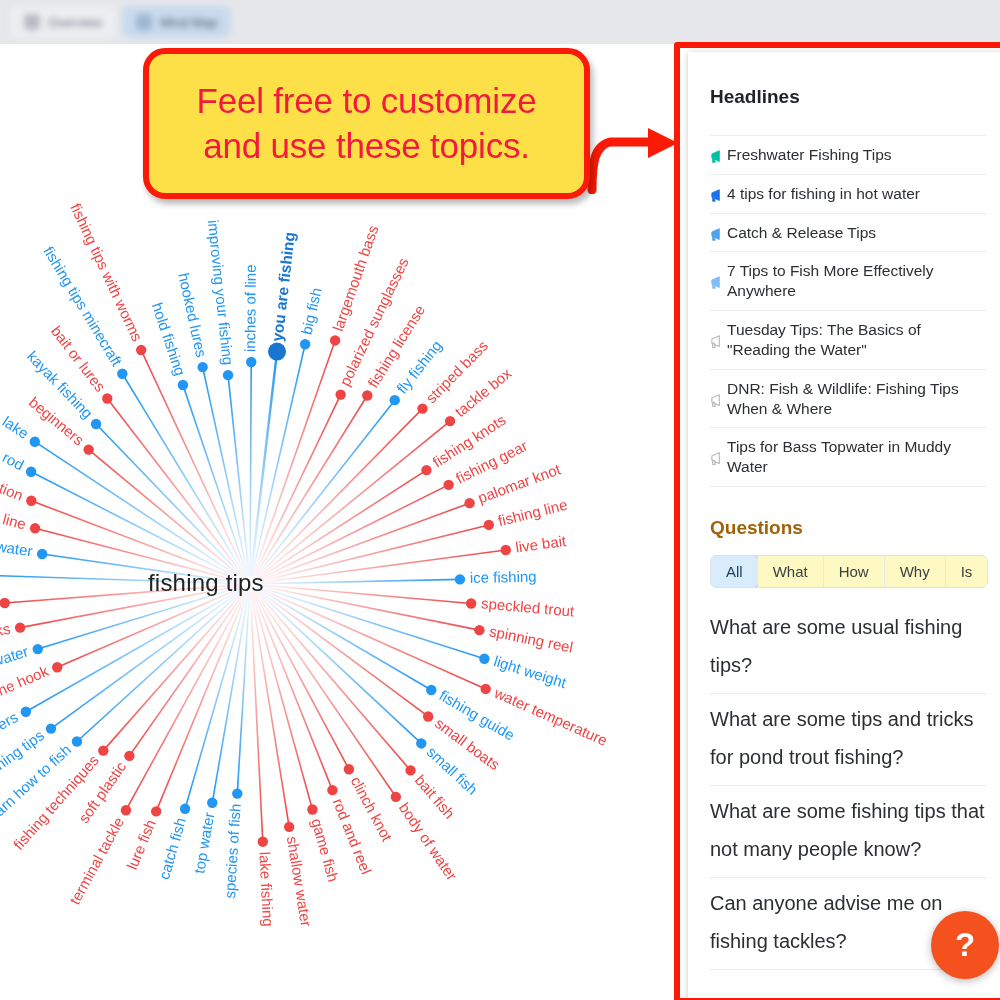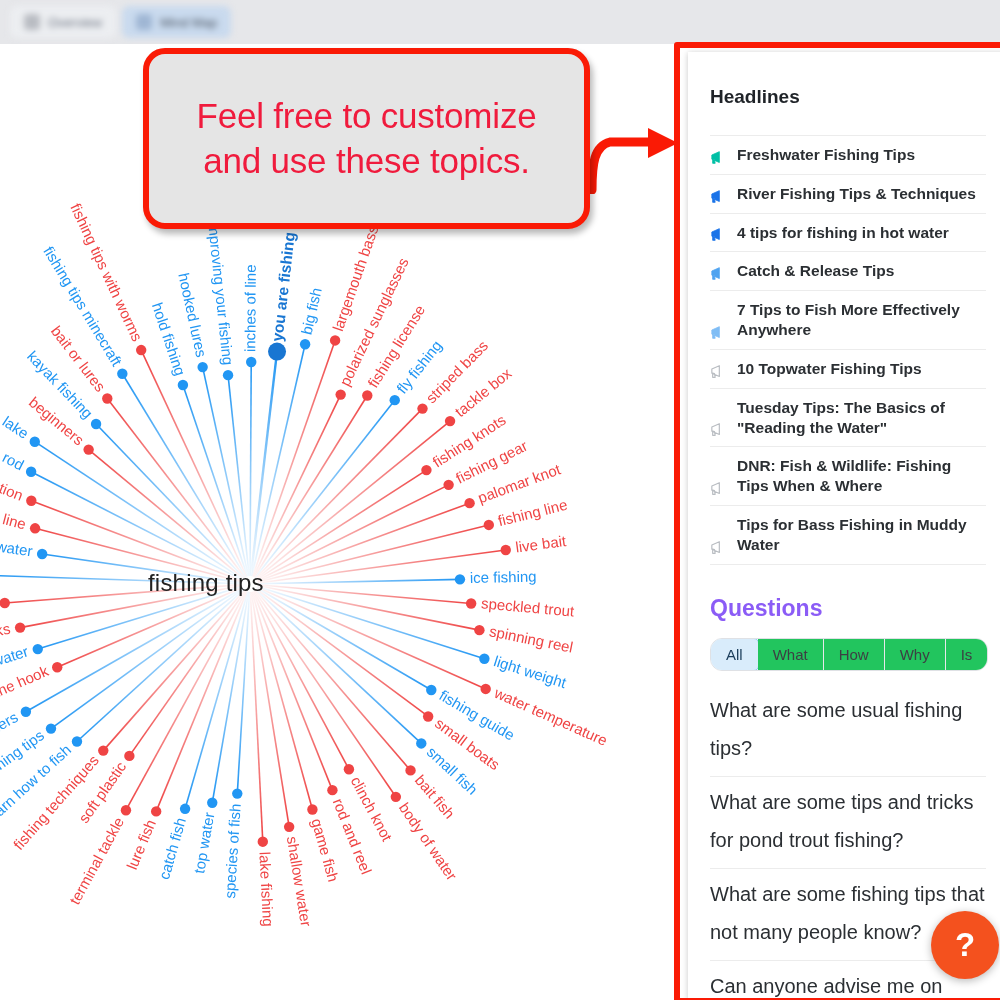--- a/index.html
+++ b/index.html
@@ -45,54 +45,54 @@
   .panel {
     position:absolute; left:688px; top:52px; width:320px; height:948px;
     background:#ffffff;
     box-shadow: 0 1px 6px rgba(0,0,0,.22);
     overflow:hidden;
   }
   .panel-inner { padding: 34px 22px 0 22px; }
   .sec-title { font-size:19px; font-weight:bold; color:#1f2328; margin-bottom:27px; }
   .hl-list { border-top:0; }
   .hl-item {
-    display:flex; align-items:flex-end; gap:10px;
+    display:flex; align-items:center; 
     padding:9px 0 9px 0;
     border-bottom:1px solid #ececec;
-    font-size:15.5px; color:#2b2f33; line-height:1.28;font-weight:bold;
+    font-size:15.5px; color:#2b2f33; line-height:1.28;
   }
   .hl-item:first-child { border-top:1px solid #ececec; }
   .megaphone { flex:none; width:17px; height:15px; margin-top:3px; }
   .hl-text { white-space:nowrap; }
   .hl-text.wrap { white-space:normal; }
 
-  .q-title { font-size:23px; font-weight:bold; color:#8b5cf6; margin:30px 0 16px 0; }
-  .q-tabs { display:flex; border:1px solid #dfe1e5; border-radius:12px; overflow:hidden; width:fit-content; background:#fff; }
+  .q-title { font-size:19px; font-weight:bold; color:#a16207; margin:30px 0 16px 0; }
+  .q-tabs { display:flex; border:1px solid #dfe1e5; border-radius:6px; overflow:hidden; width:fit-content; background:#fff; }
   .q-tab {
     font-size:15px; padding:7px 15px; color:#3c4043;
-    border-right:1px solid #e6e8eb; background:#22c55e; line-height:1.15;
+    border-right:1px solid #e6e8eb; background:#fef9c3; line-height:1.15;
   }
   .q-tab:last-child { border-right:0; }
   .q-tab.sel { background:#d9ecfb; border:1px solid #8ec6f2; margin:-1px; border-radius:5px; color:#1a3c5a; }
   .q-list { margin-top:14px; }
   .q-item {
     font-size:20px; color:#2b2f33; line-height:1.9;
     padding:6px 0 9px 0; border-bottom:1px solid #ececec;
   }
 
   
   .redbox {
     position:absolute; left:674px; top:42px; width:332px; height:962px;
     border:6px solid #fa1a05; border-radius:3px; pointer-events:none;
   }
 
   
   .callout {
-    position:absolute; left:143px; top:48px; width:447px; height:181px;
-    background:#e5e5e5; border:6px solid #fa1a05; border-radius:22px;
+    position:absolute; left:143px; top:48px; width:447px; height:151px;
+    background:#fde047; border:6px solid #fa1a05; border-radius:22px;
     box-shadow: 3px 5px 6px rgba(0,0,0,.28);
     display:flex; align-items:center; justify-content:center;
   }
   .callout-text {
     font-size:35px; color:#f01b3d; line-height:1.28; text-align:center;
     padding:0 18px; letter-spacing:-0.2px;
   }
   .arrow { position:absolute; left:586px; top:124px; width:100px; height:70px; }
 
   
@@ -543,26 +543,20 @@
 
   <div class="panel">
     <div class="panel-inner">
       <div class="sec-title">Headlines</div>
       <div class="hl-list" id="headlines">
           <div class="hl-item">
             <svg viewBox="0 0 20 18" class="megaphone">
               <path d="M2 6 L11 2 L11 15 L2 11 Z M3 11 L3 16 L6 16 L5.2 11.6 Z" fill="#00bfa5" stroke="#00bfa5" stroke-width="1" stroke-linejoin="round"></path>
             </svg>
             <span class="hl-text">Freshwater Fishing Tips</span>
-          </div>
-          <div class="hl-item">
-            <svg viewBox="0 0 20 18" class="megaphone">
-              <path d="M2 6 L11 2 L11 15 L2 11 Z M3 11 L3 16 L6 16 L5.2 11.6 Z" fill="#1a73e8" stroke="#1a73e8" stroke-width="1" stroke-linejoin="round"></path>
-            </svg>
-            <span class="hl-text">River Fishing Tips &amp; Techniques</span>
           </div>
           <div class="hl-item">
             <svg viewBox="0 0 20 18" class="megaphone">
               <path d="M2 6 L11 2 L11 15 L2 11 Z M3 11 L3 16 L6 16 L5.2 11.6 Z" fill="#1a73e8" stroke="#1a73e8" stroke-width="1" stroke-linejoin="round"></path>
             </svg>
             <span class="hl-text">4 tips for fishing in hot water</span>
           </div>
           <div class="hl-item">
             <svg viewBox="0 0 20 18" class="megaphone">
               <path d="M2 6 L11 2 L11 15 L2 11 Z M3 11 L3 16 L6 16 L5.2 11.6 Z" fill="#4fa3f0" stroke="#4fa3f0" stroke-width="1" stroke-linejoin="round"></path>
@@ -572,39 +566,33 @@
           <div class="hl-item">
             <svg viewBox="0 0 20 18" class="megaphone">
               <path d="M2 6 L11 2 L11 15 L2 11 Z M3 11 L3 16 L6 16 L5.2 11.6 Z" fill="#7fbdf5" stroke="#7fbdf5" stroke-width="1" stroke-linejoin="round"></path>
             </svg>
             <span class="hl-text wrap">7 Tips to Fish More Effectively Anywhere</span>
           </div>
           <div class="hl-item">
             <svg viewBox="0 0 20 18" class="megaphone">
               <path d="M2 6 L11 2 L11 15 L2 11 Z M3 11 L3 16 L6 16 L5.2 11.6 Z" fill="none" stroke="#b9bdc2" stroke-width="1.4" stroke-linejoin="round"></path>
             </svg>
-            <span class="hl-text">10 Topwater Fishing Tips</span>
-          </div>
-          <div class="hl-item">
-            <svg viewBox="0 0 20 18" class="megaphone">
-              <path d="M2 6 L11 2 L11 15 L2 11 Z M3 11 L3 16 L6 16 L5.2 11.6 Z" fill="none" stroke="#b9bdc2" stroke-width="1.4" stroke-linejoin="round"></path>
-            </svg>
             <span class="hl-text wrap">Tuesday Tips: The Basics of "Reading the Water"</span>
           </div>
           <div class="hl-item">
             <svg viewBox="0 0 20 18" class="megaphone">
               <path d="M2 6 L11 2 L11 15 L2 11 Z M3 11 L3 16 L6 16 L5.2 11.6 Z" fill="none" stroke="#b9bdc2" stroke-width="1.4" stroke-linejoin="round"></path>
             </svg>
             <span class="hl-text wrap">DNR: Fish &amp; Wildlife: Fishing Tips When &amp; Where</span>
           </div>
           <div class="hl-item">
             <svg viewBox="0 0 20 18" class="megaphone">
               <path d="M2 6 L11 2 L11 15 L2 11 Z M3 11 L3 16 L6 16 L5.2 11.6 Z" fill="none" stroke="#b9bdc2" stroke-width="1.4" stroke-linejoin="round"></path>
             </svg>
-            <span class="hl-text wrap">Tips for Bass Fishing in Muddy Water</span>
+            <span class="hl-text wrap">Tips for Bass Topwater in Muddy Water</span>
           </div>
         </div>
 
       <div class="q-title">Questions</div>
       <div class="q-tabs" id="qtabs">
           <div class="q-tab sel">All</div>
           <div class="q-tab">What</div>
           <div class="q-tab">How</div>
           <div class="q-tab">Why</div>
           <div class="q-tab">Is</div>

